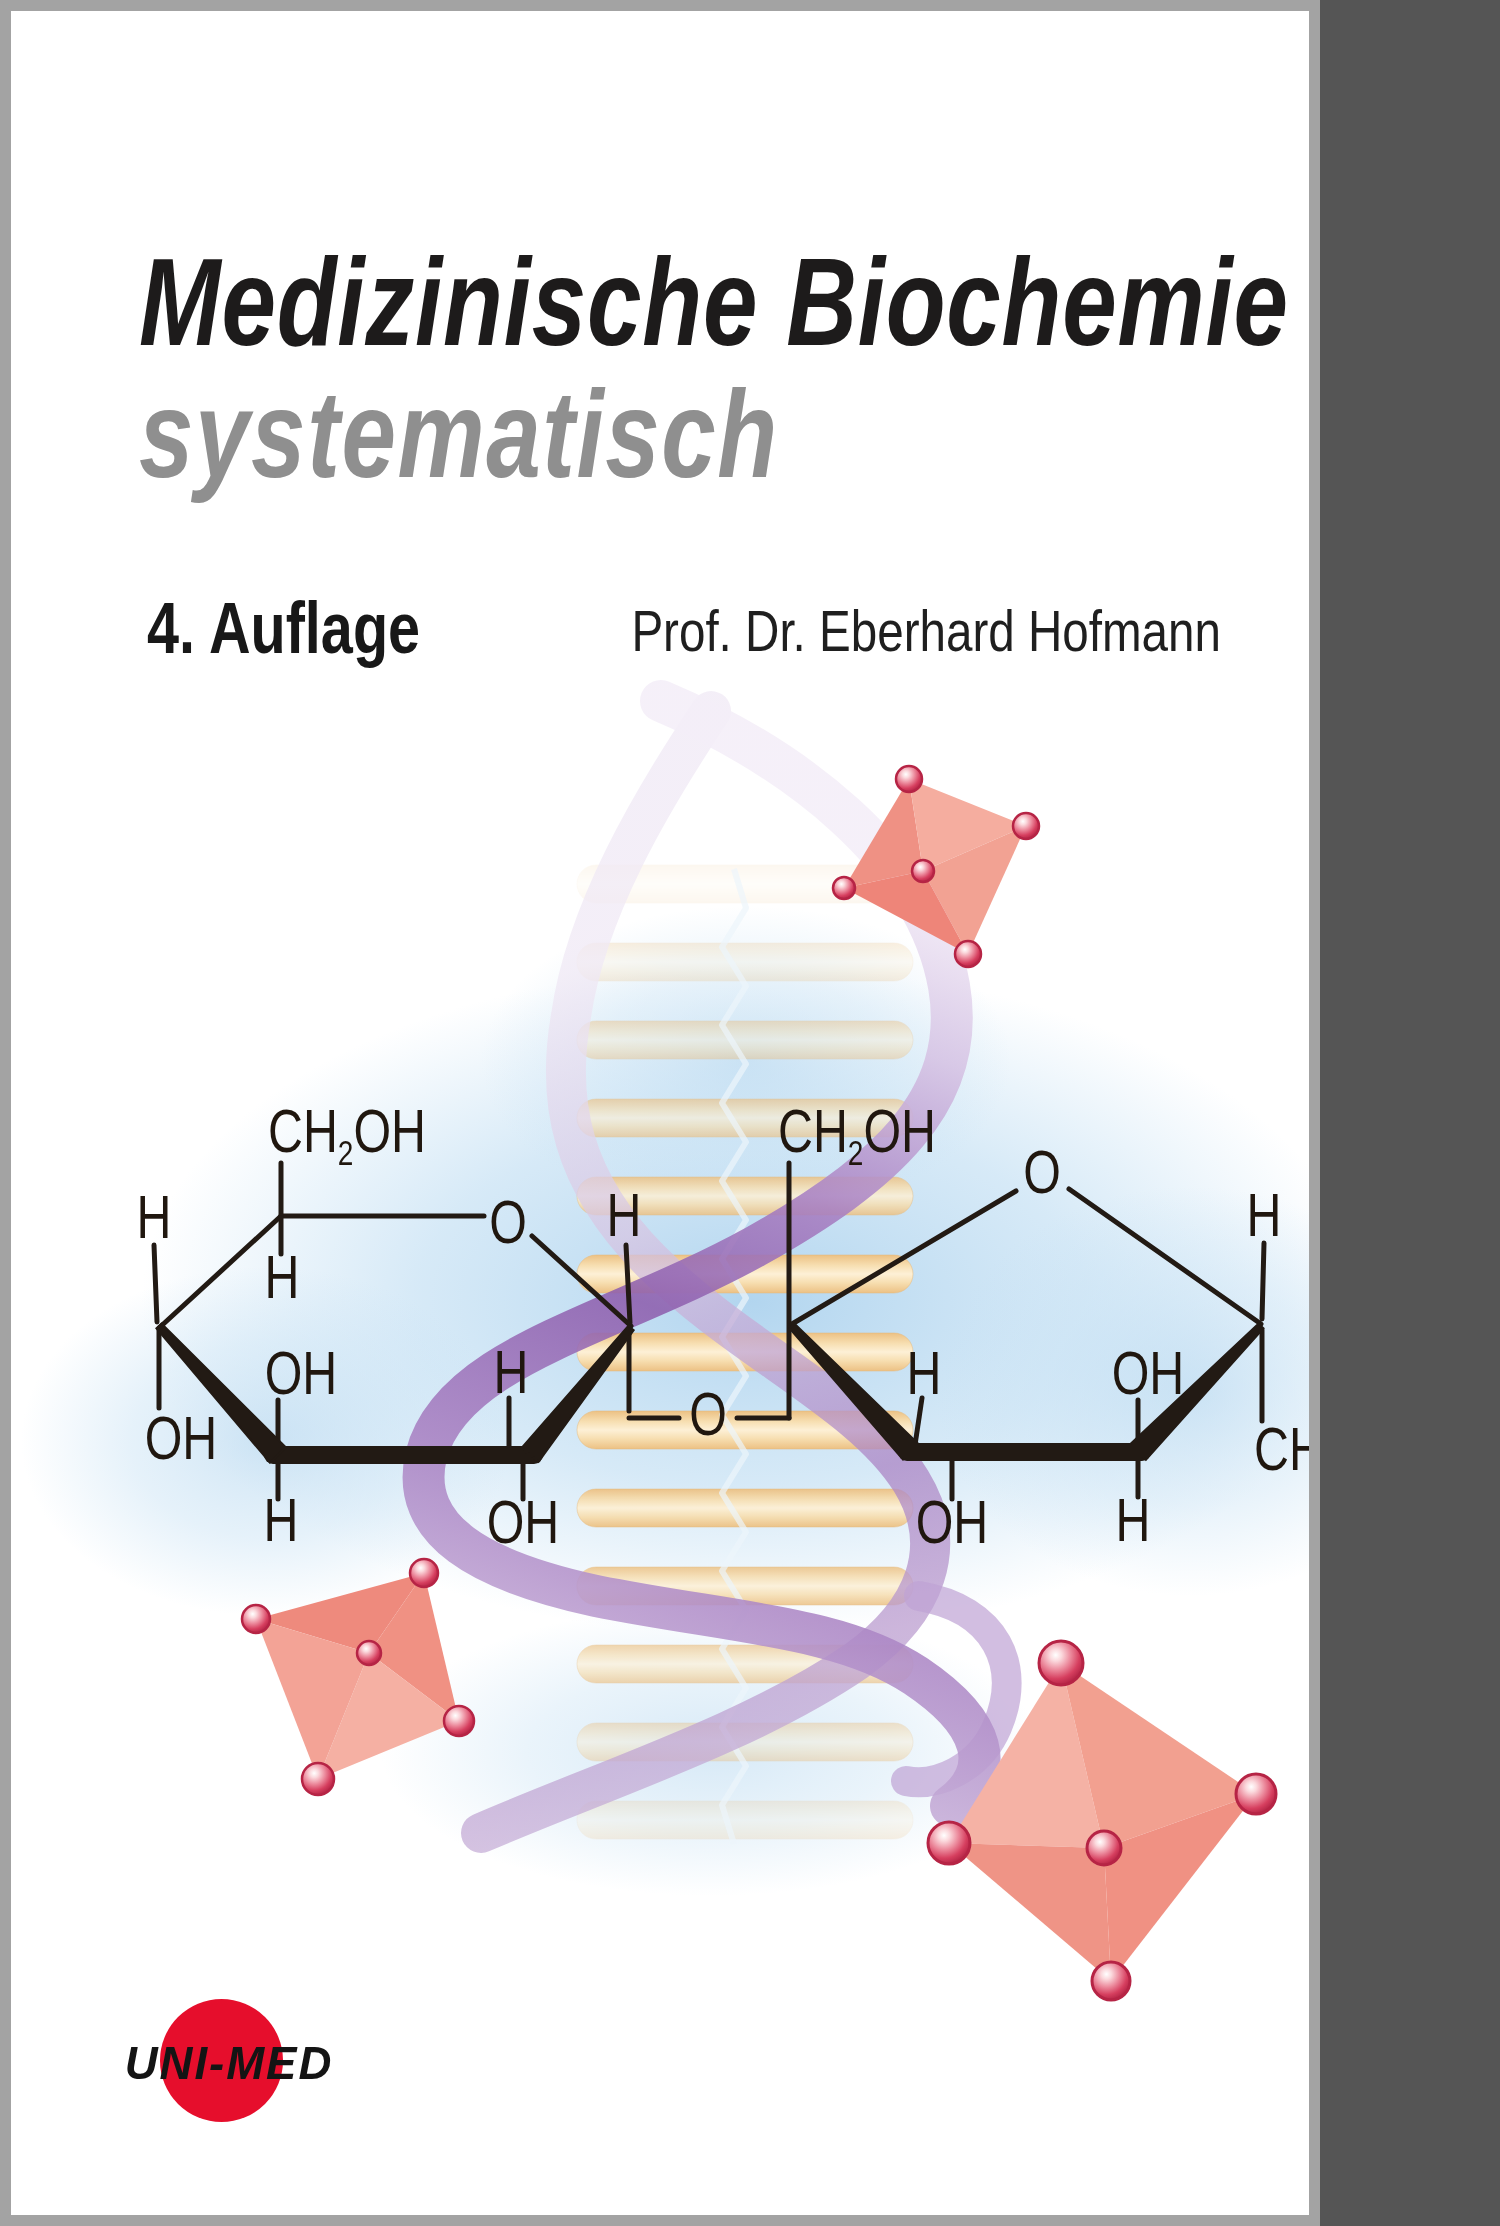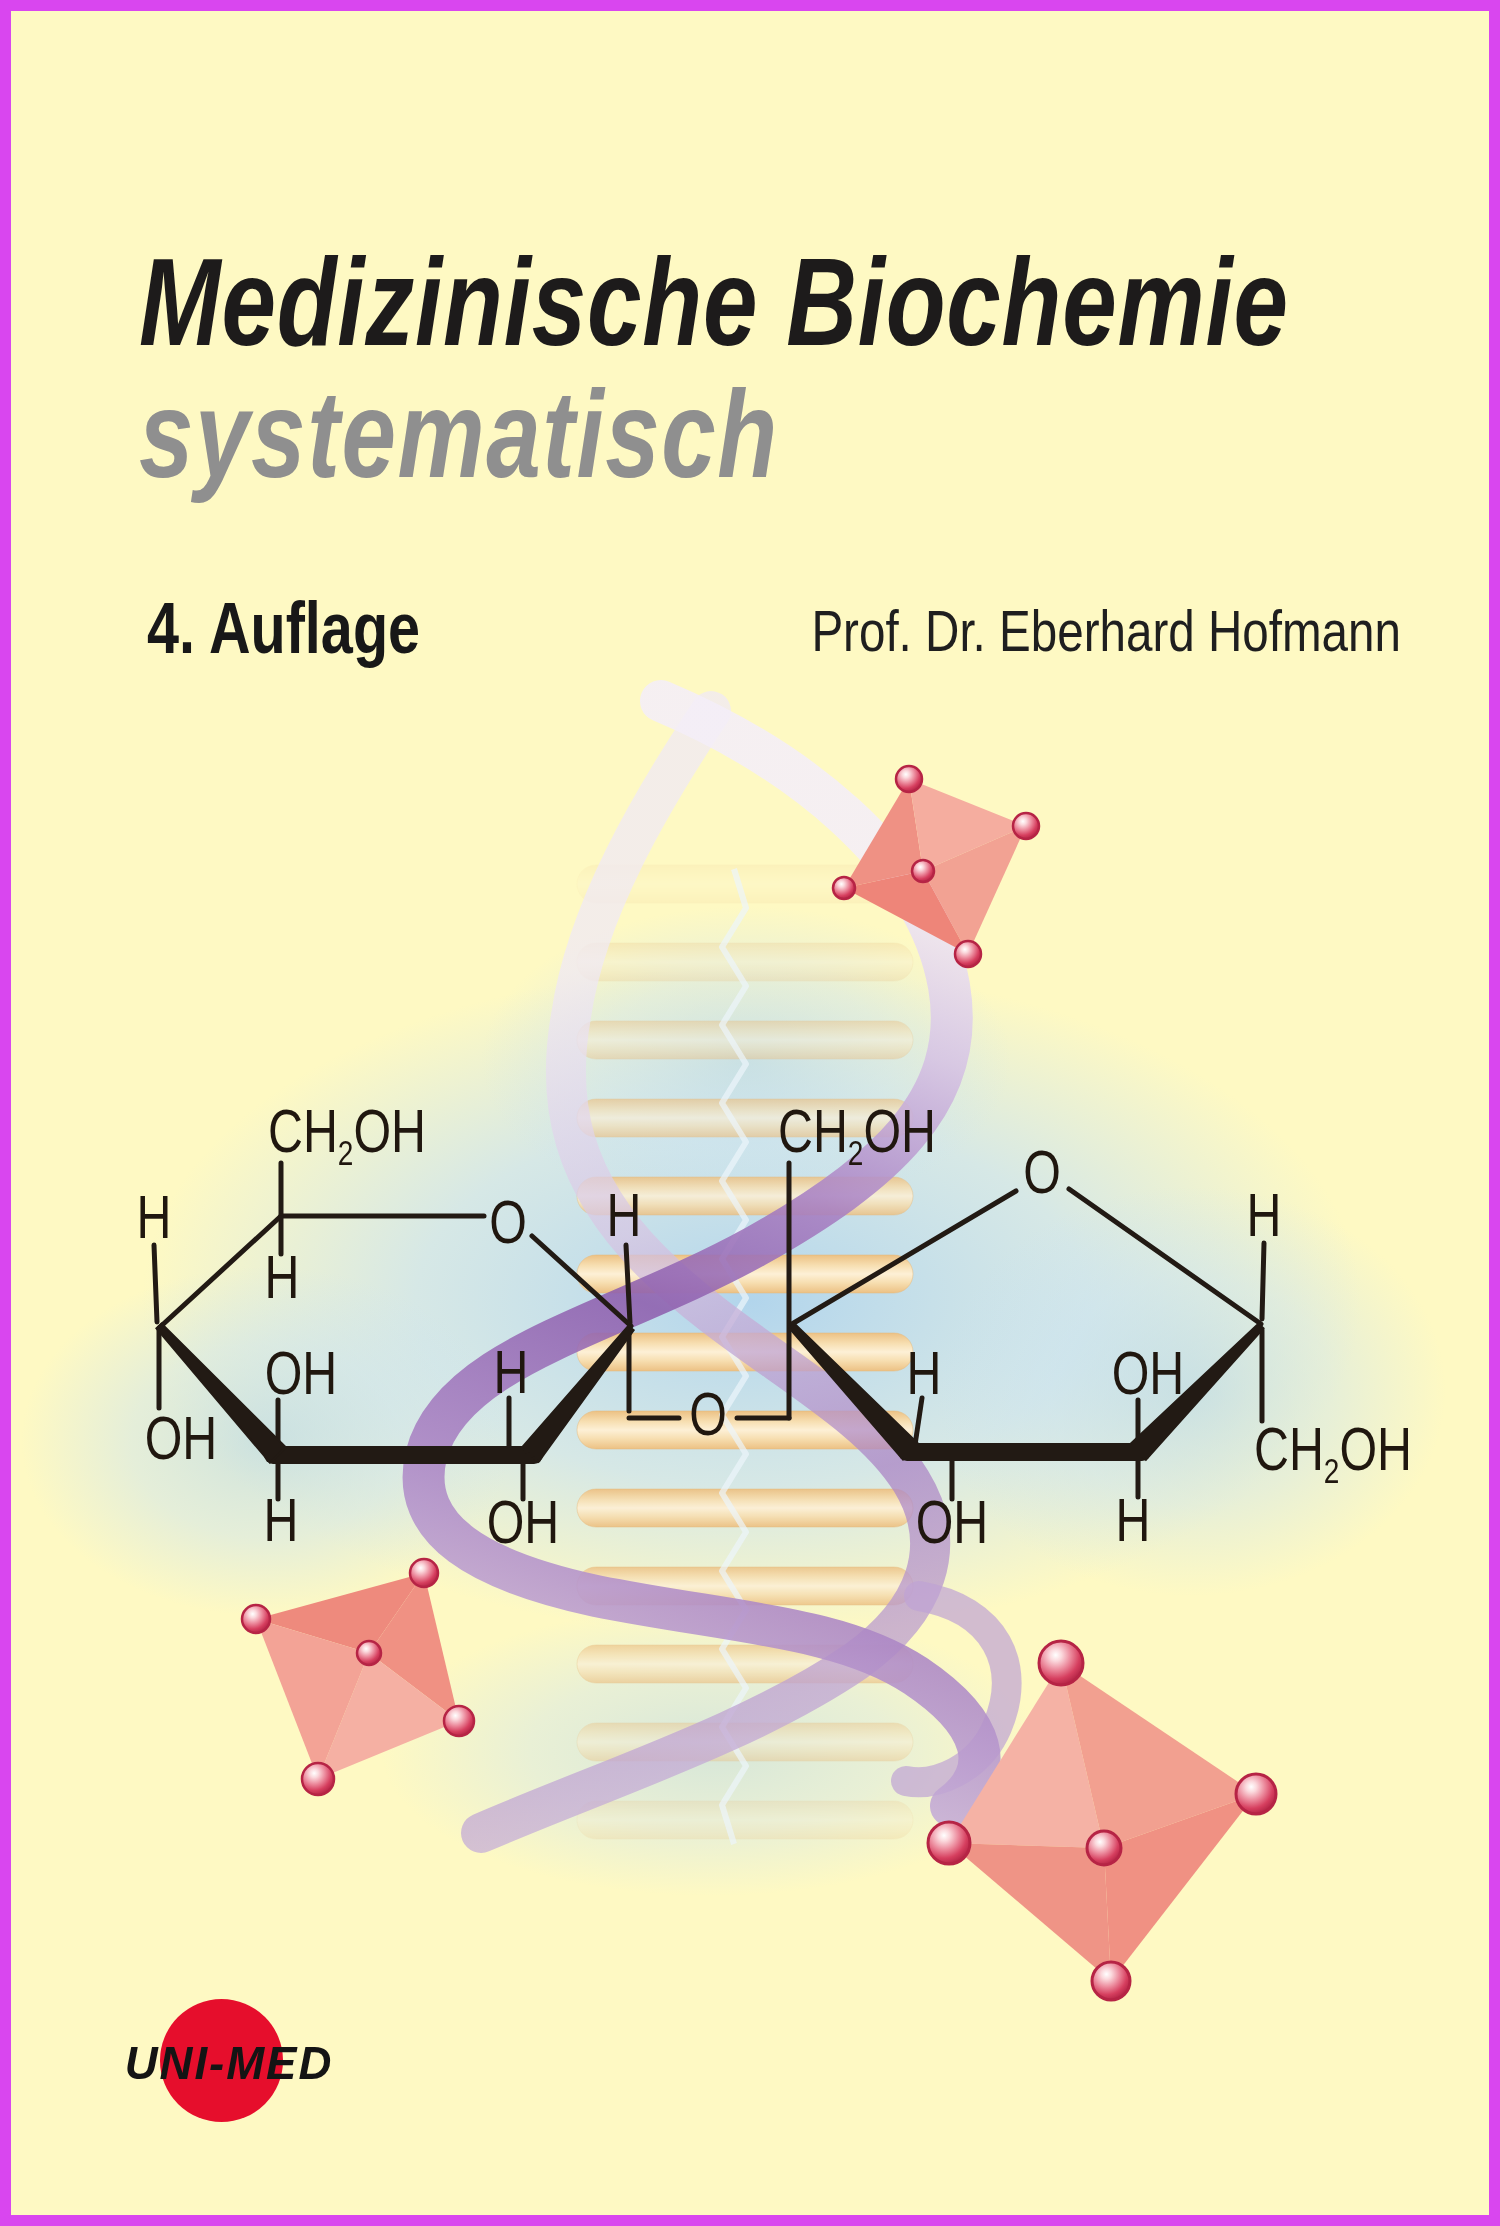--- a/index.html
+++ b/index.html
@@ -1,18 +1,18 @@
 <!DOCTYPE html>
 <html><head>
 <meta charset="utf-8">
 <style>
   html,body{margin:0;padding:0;background:#555;}
   .page{
-    position:relative;width:1500px;height:2226px;background:#fef9c3;
-    border:11px solid #d946ef;box-sizing:border-box;overflow:hidden;
+    position:relative;width:1320px;height:2226px;background:#ffffff;
+    border:11px solid #a3a3a3;box-sizing:border-box;overflow:hidden;
     font-family:"Liberation Sans",sans-serif;
   }
   .artwork{position:absolute;left:0;top:0;width:1478px;height:2204px;}
   .title{
     position:absolute;left:128px;top:220px;font-size:124px;font-weight:bold;font-style:italic;
     color:#1d1b1b;transform:scaleX(.79);transform-origin:left top;letter-spacing:1px;white-space:nowrap;
   }
   .subtitle{
     position:absolute;left:128px;top:352px;font-size:124px;font-weight:bold;font-style:italic;
     color:#8f8f8f;transform:scaleX(.79);transform-origin:left top;letter-spacing:2px;white-space:nowrap;

